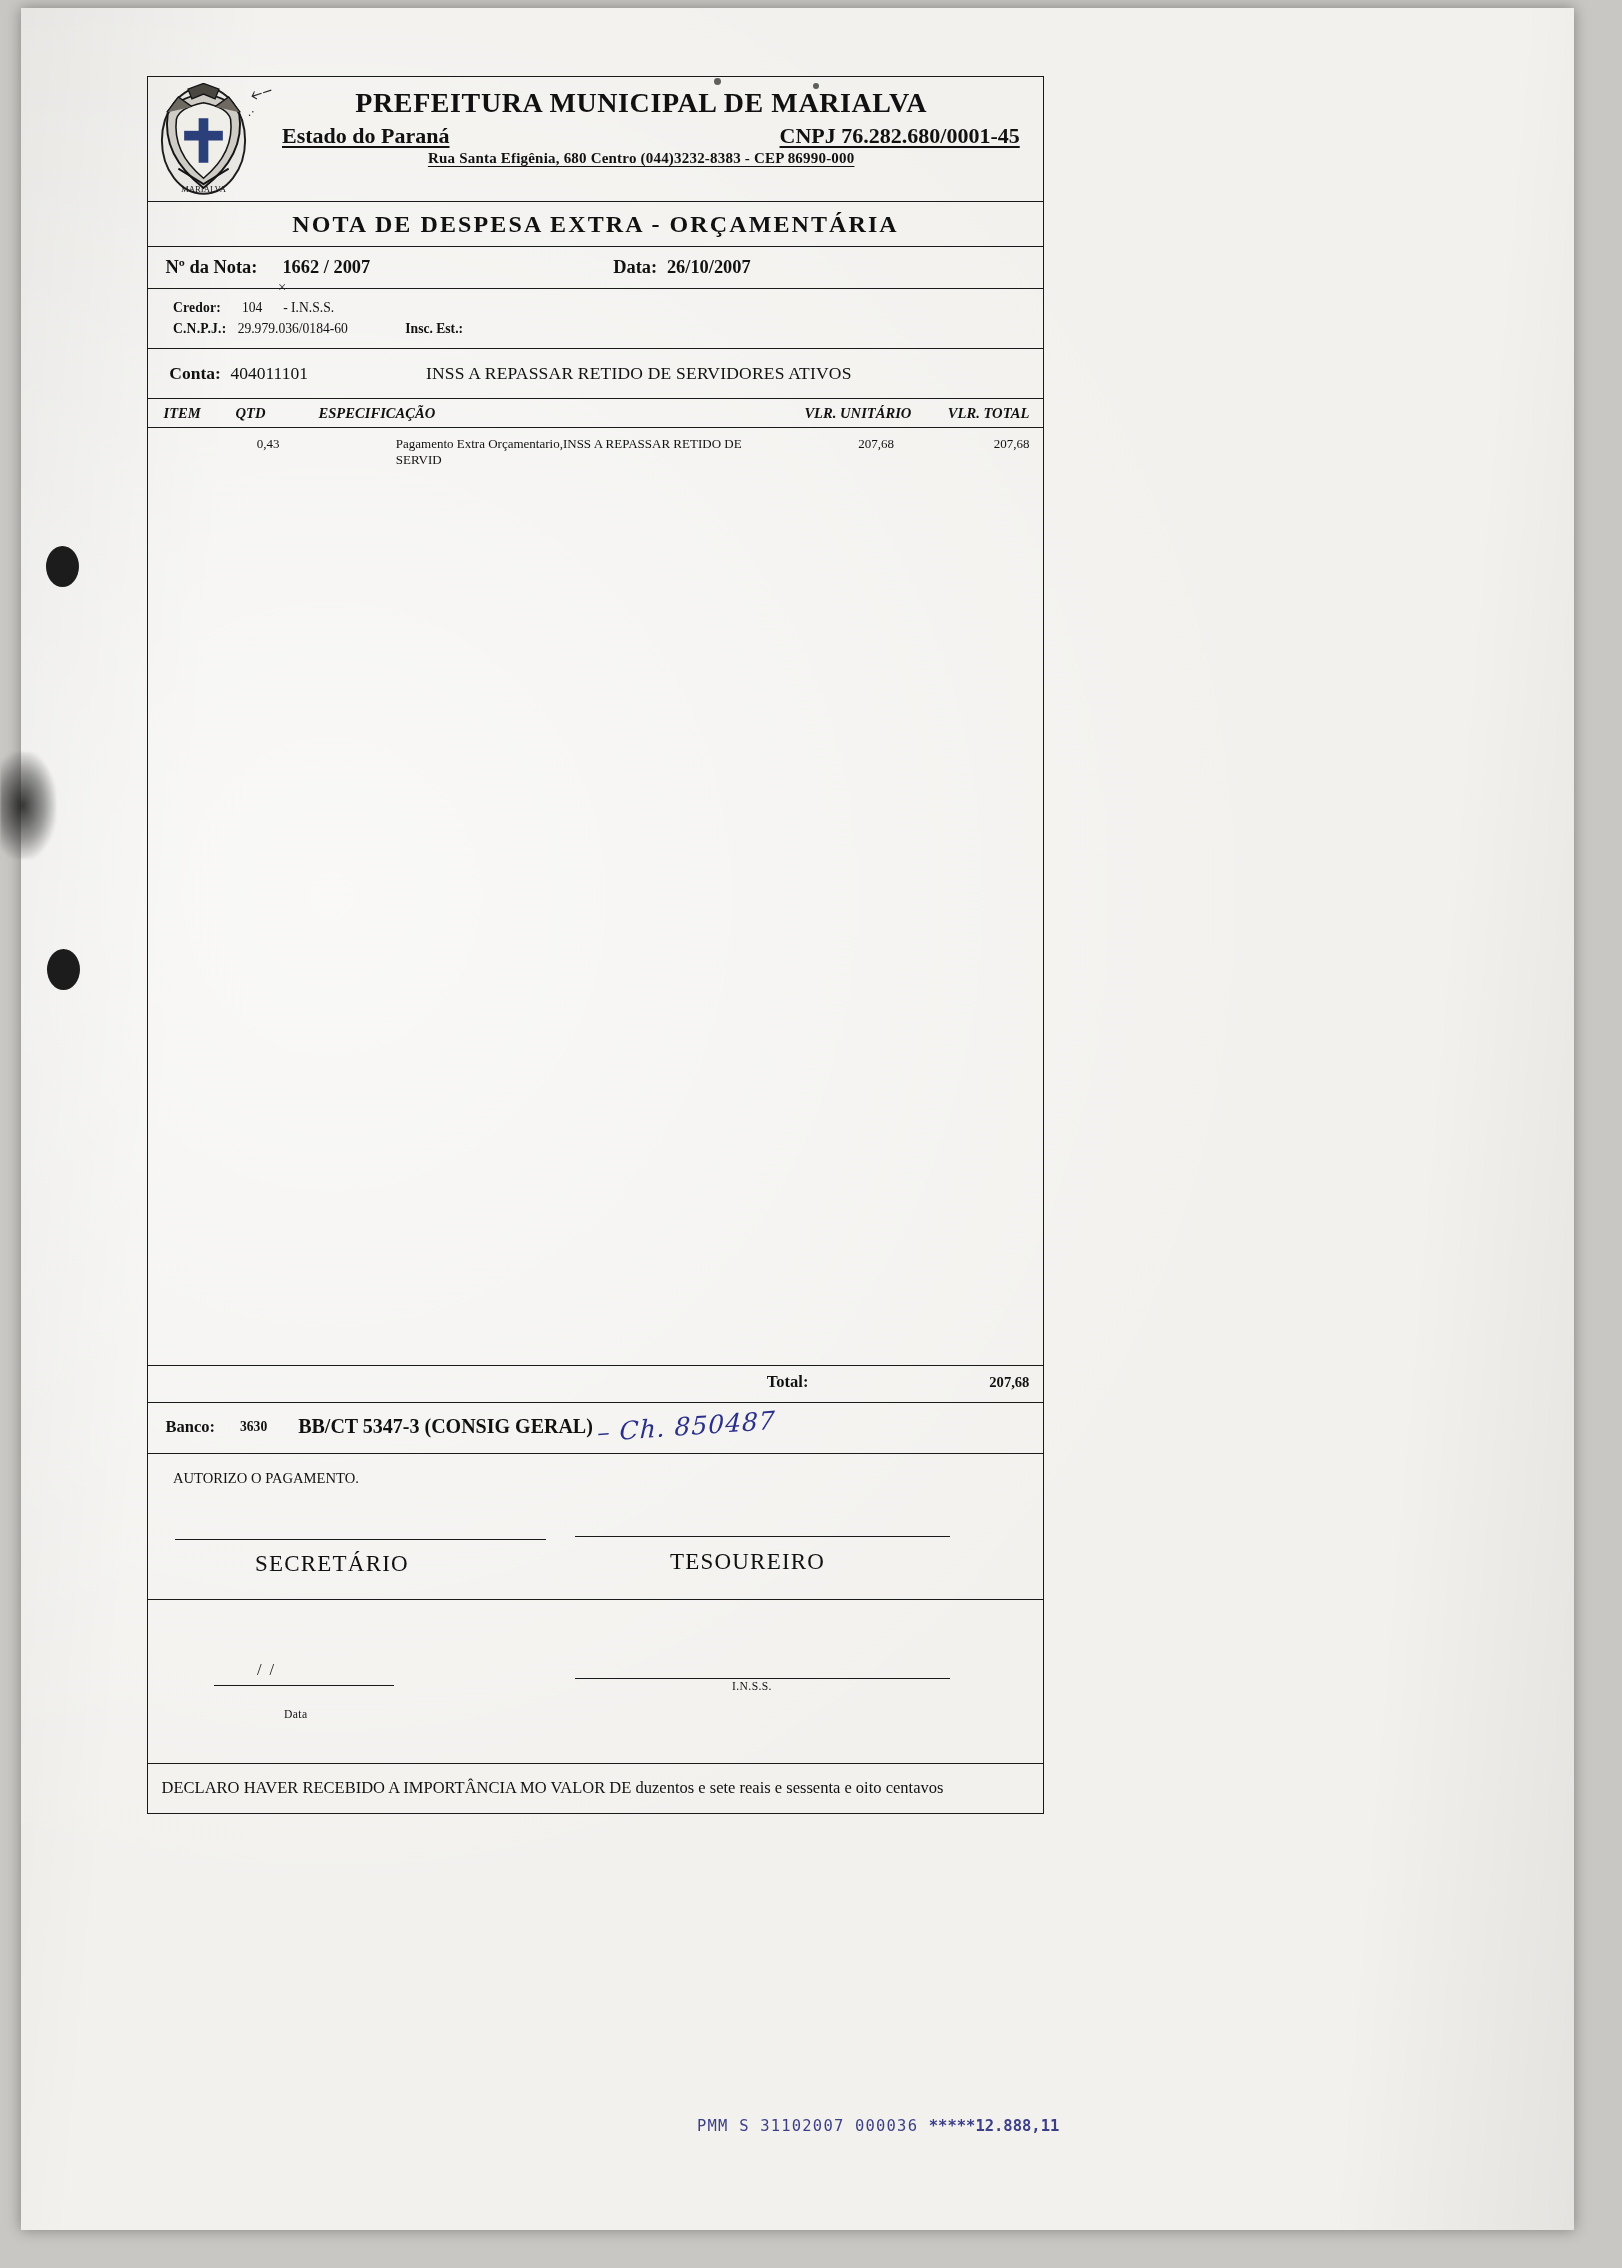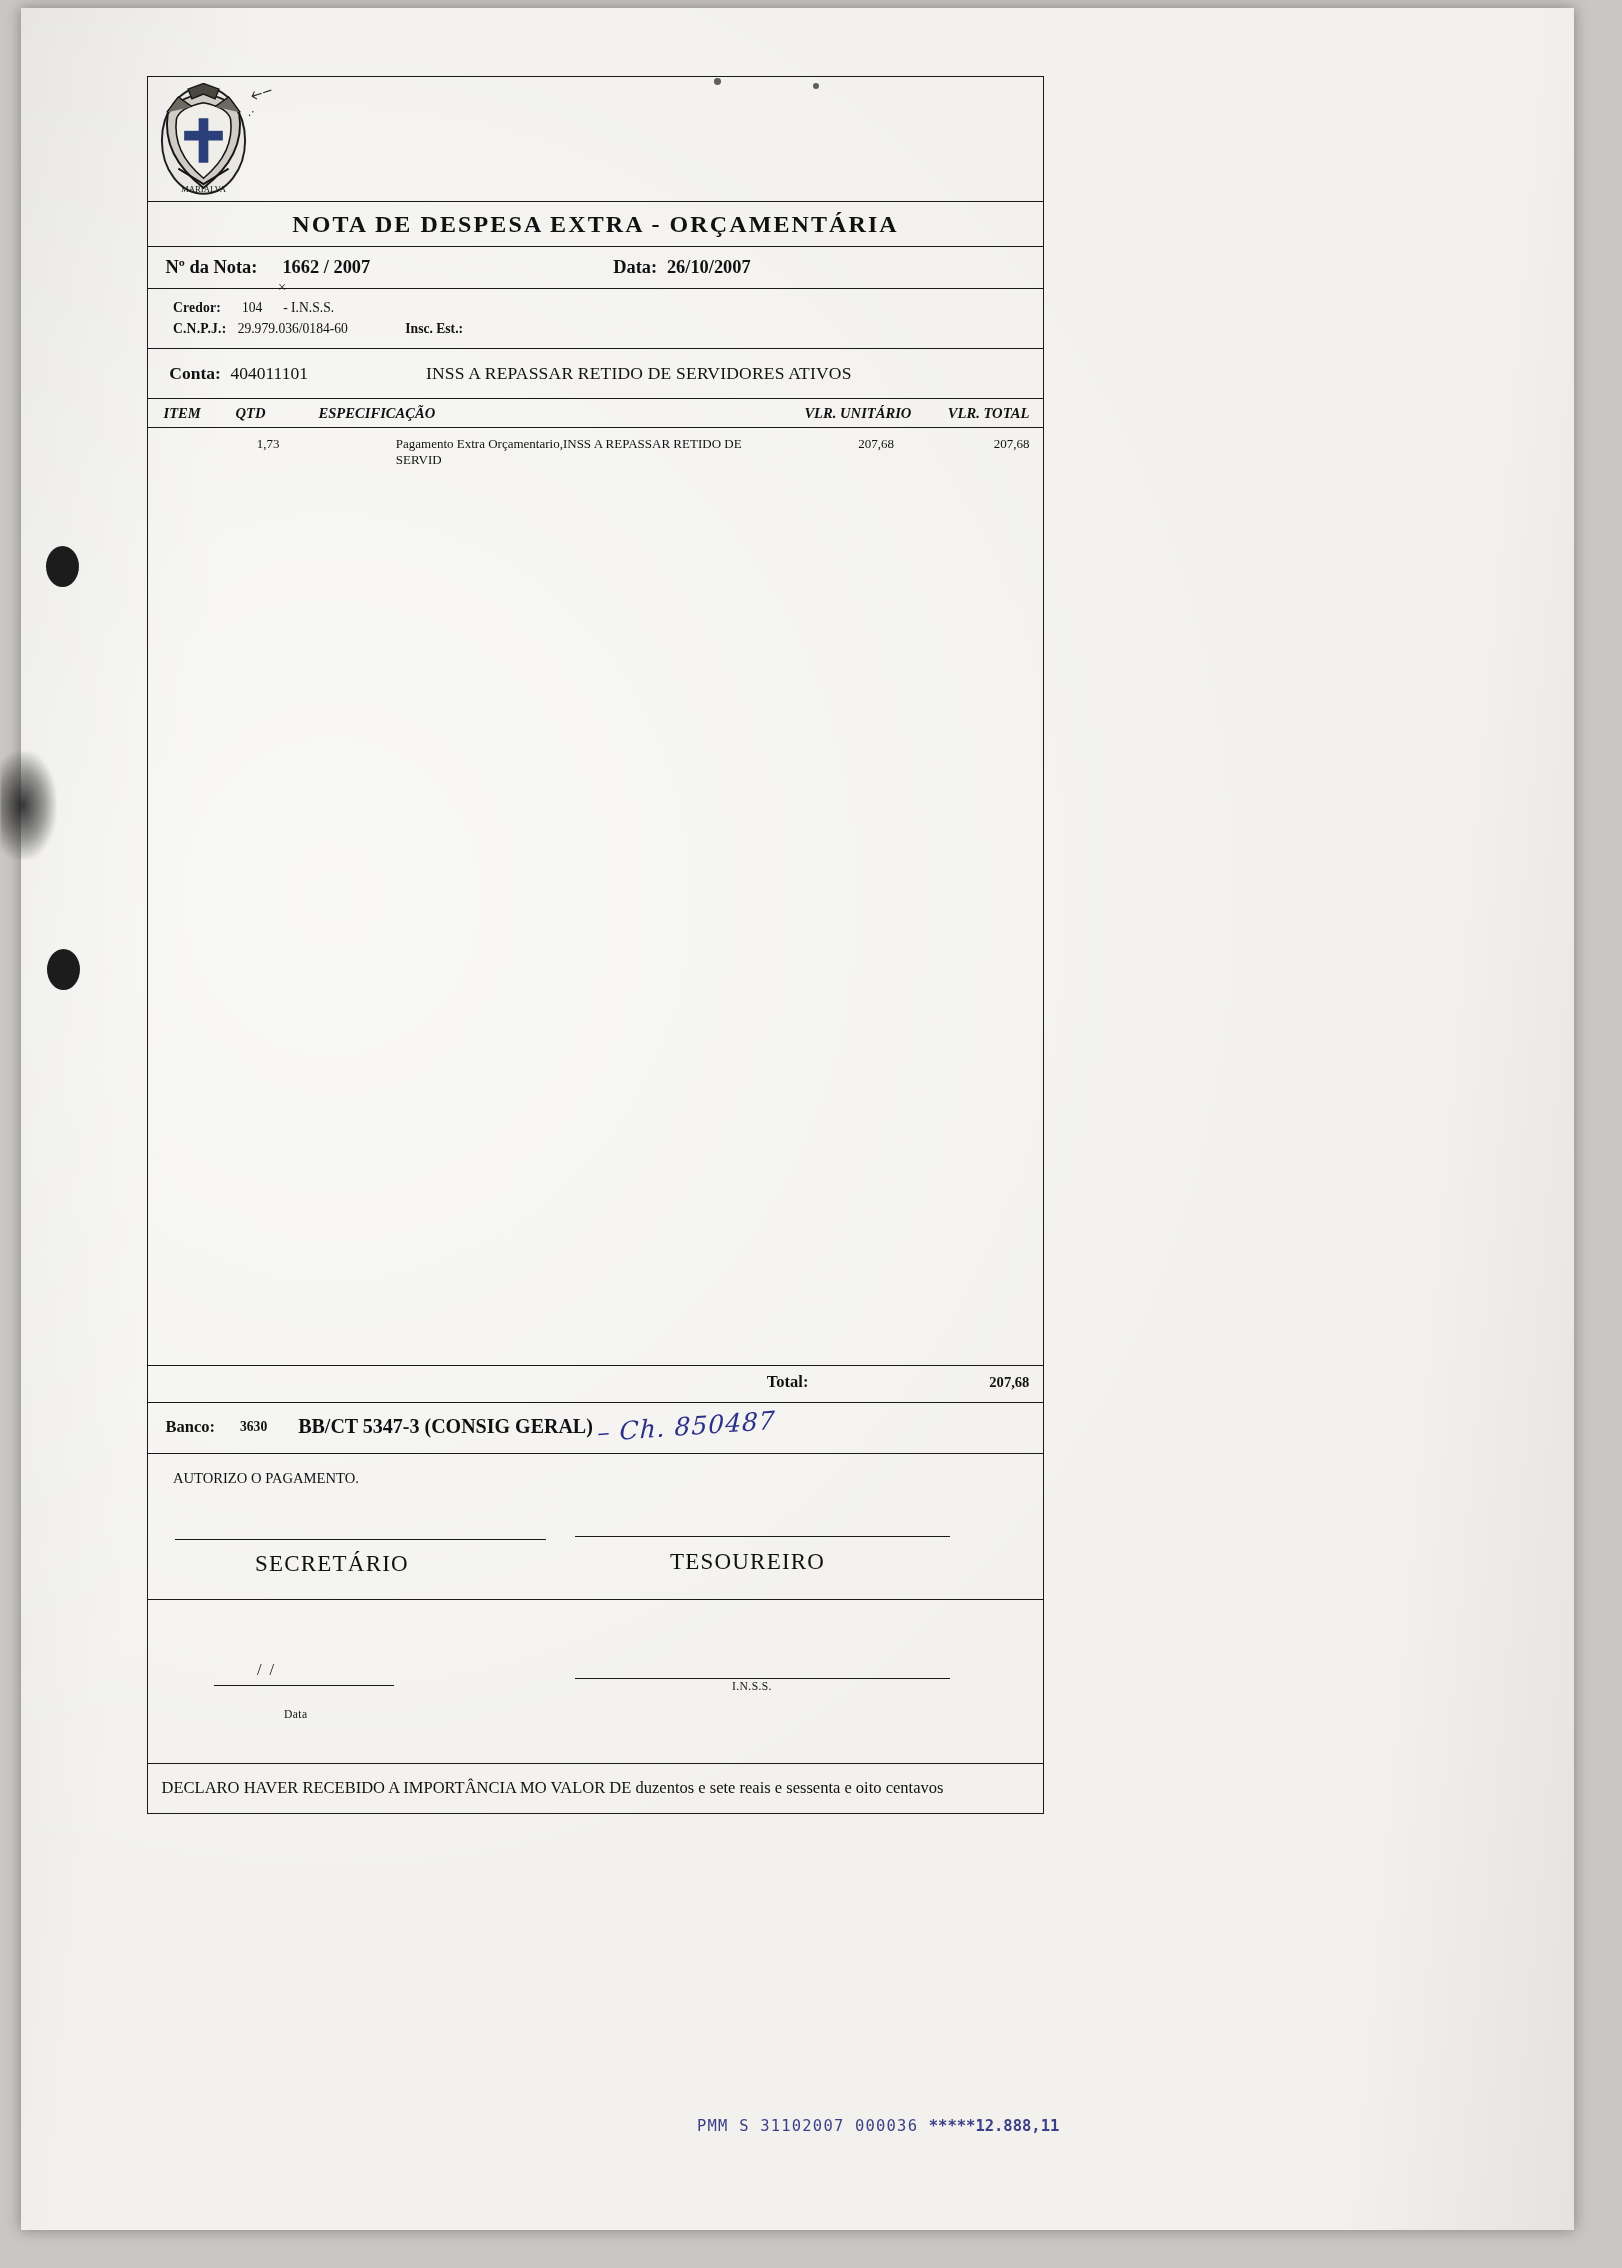--- a/index.html
+++ b/index.html
@@ -301,20 +301,28 @@
           <path d="M46 20 C31 23 20 29 18 37 C16 53 19 76 46 98 C73 76 76 53 74 37 C72 29 61 23 46 20 Z" fill="#f0eee9" stroke="#151515" stroke-width="1.6"></path>
           <rect x="41" y="36" width="10" height="46" fill="#2b3f7a"></rect>
           <rect x="26" y="49" width="40" height="10" fill="#2b3f7a"></rect>
           <path d="M20 88 L46 104 L72 88" fill="none" stroke="#151515" stroke-width="2"></path>
           <path d="M8 30 L20 14 L34 24" fill="#6e6a62" stroke="#151515" stroke-width="1.4"></path>
           <path d="M84 30 L72 14 L58 24" fill="#6e6a62" stroke="#151515" stroke-width="1.4"></path>
           <path d="M30 6 L46 0 L62 6 L58 16 L46 11 L34 16 Z" fill="#4a4741" stroke="#151515" stroke-width="1.4"></path>
           <text x="46" y="112" font-size="9" text-anchor="middle" fill="#151515" font-family="Liberation Serif, serif">MARIALVA</text>
         </svg>
       </div>
+      <div class="hdr-text">
+        <div class="hdr-title">PREFEITURA MUNICIPAL DE MARIALVA</div>
+        <div class="hdr-line2">
+          <span class="estado">Estado do Paraná</span>
+          <span class="cnpj">CNPJ 76.282.680/0001-45</span>
+        </div>
+        <div class="hdr-line3">Rua Santa Efigênia, 680     Centro   (044)3232-8383  -  CEP 86990-000</div>
+      </div>
     </div>
 
     <div class="title-band row-border-bottom">NOTA  DE  DESPESA  EXTRA - ORÇAMENTÁRIA</div>
 
     <div class="nota-band row-border-bottom">
       <span class="lbl">Nº da Nota:</span>
       <span class="val">1662 / 2007</span>
       <span class="data-wrap">Data:</span>
       <span class="data-val">26/10/2007</span>
     </div>
@@ -343,21 +351,21 @@
       <div class="c-item">ITEM</div>
       <div class="c-qtd">QTD</div>
       <div class="c-esp">ESPECIFICAÇÃO</div>
       <div class="c-unit">VLR. UNITÁRIO</div>
       <div class="c-tot">VLR. TOTAL</div>
     </div>
 
     <div class="items-body">
       <div class="item-row">
         <div class="c-item"></div>
-        <div class="c-qtd">1,73</div>
+        <div class="c-qtd">0,43</div>
         <div class="c-esp">Pagamento Extra Orçamentario,INSS A REPASSAR RETIDO DE SERVID</div>
         <div class="c-unit">207,68</div>
         <div class="c-tot">207,68</div>
       </div>
     </div>
 
     <div class="total-row row-border-bottom">
       <span class="t-lbl">Total:</span>
       <span class="t-val">207,68</span>
     </div>

